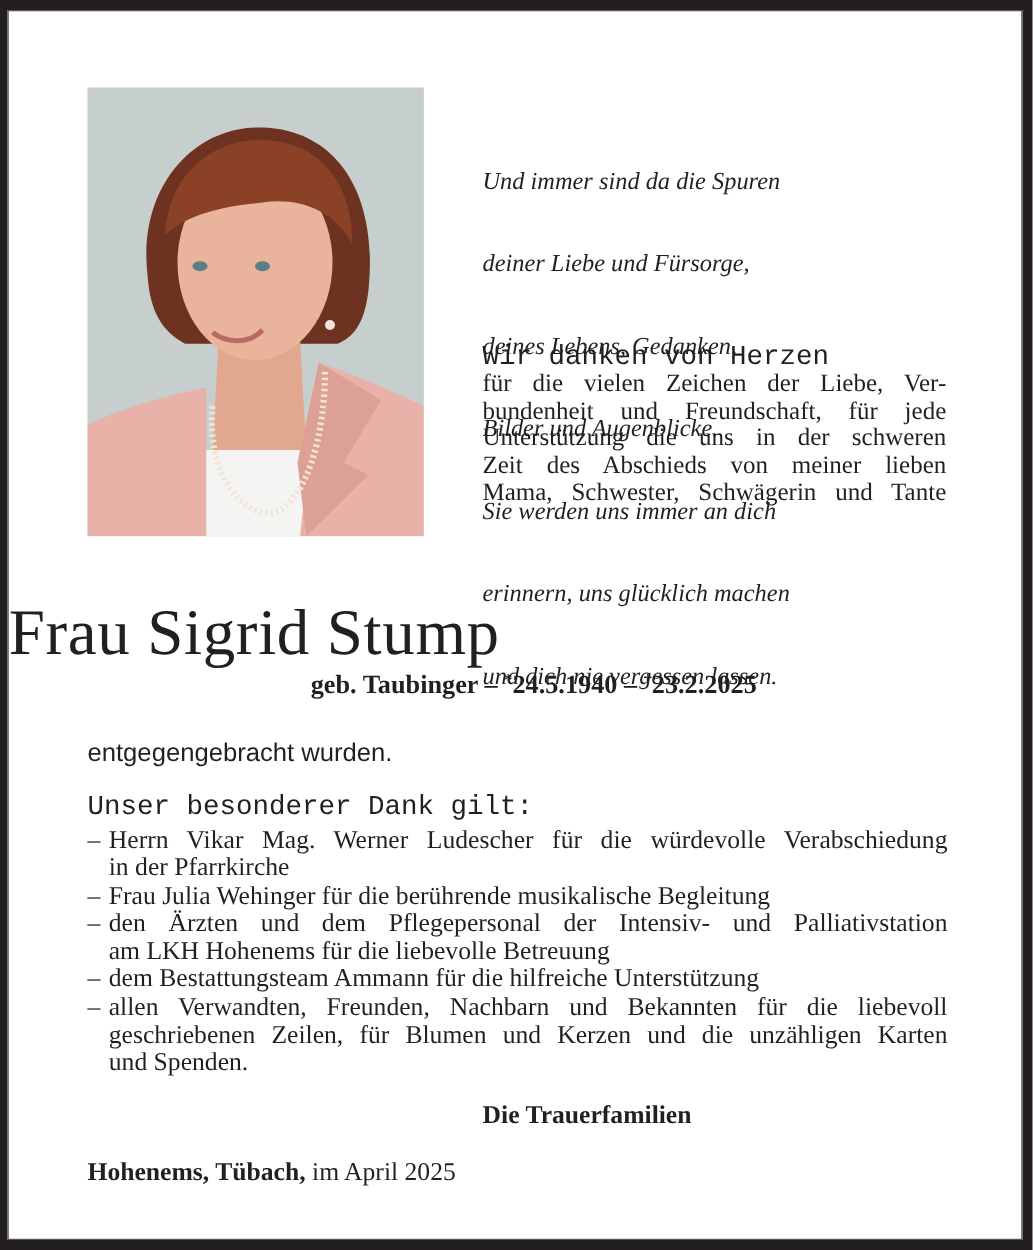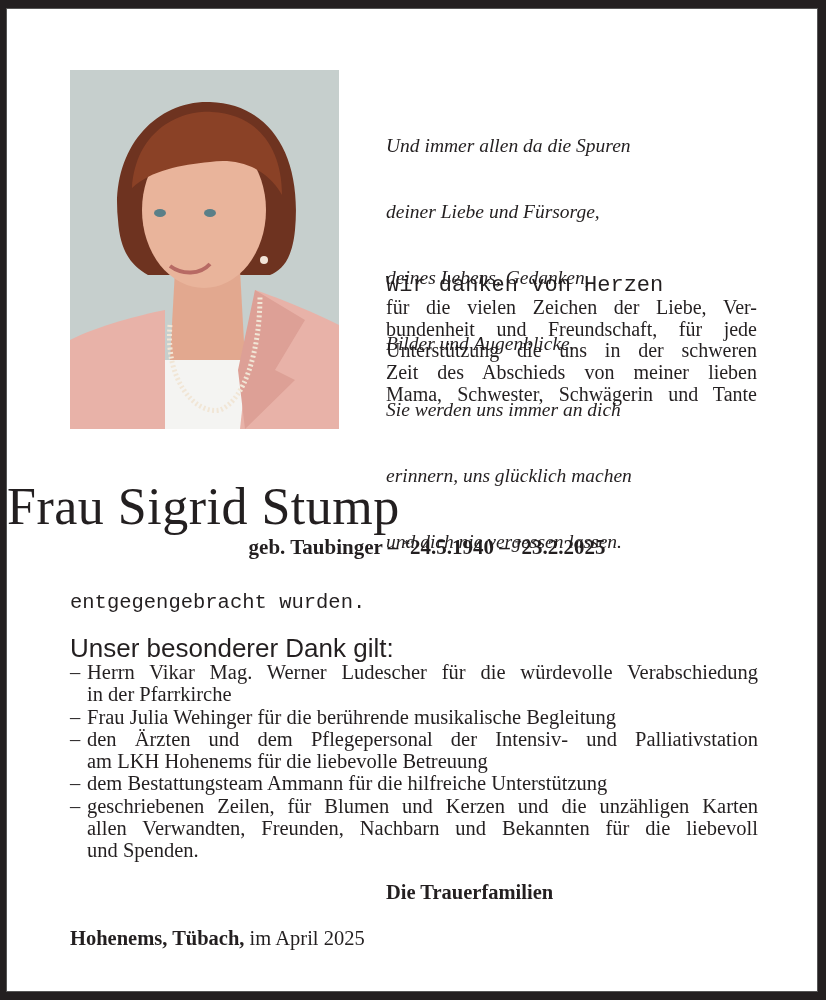--- a/index.html
+++ b/index.html
@@ -67,28 +67,28 @@
     text-align: center;
     font-family: "Liberation Serif", serif;
     font-weight: bold;
     font-size: 21px;
     margin-left: 30px;
   }
   .dates sup { font-size: 13px; vertical-align: 6px; }
   .closing {
     position: absolute;
     left: 63px; top: 582px;
+    font-family: Liberation Sans, sans-serif;
+    font-size: 20.5px;
+  }
+  .intro {
+    position: absolute;
+    left: 63px; top: 624px;
     font-family: Liberation Mono, monospace;
-    font-size: 20.5px;
-  }
-  .intro {
-    position: absolute;
-    left: 63px; top: 624px;
-    font-family: Liberation Sans, sans-serif;
-    font-size: 26px;
+    font-size: 22px;
     text-align: center;
   }
   .list {
     position: absolute;
     left: 63px; top: 652px;
     width: 688px;
     margin: 0; padding: 0;
     list-style: none;
     font-family: "Liberation Serif", serif;
     font-size: 20.5px;
@@ -141,21 +141,21 @@
 
       <path d="M0 270 C30 255 70 245 95 240 L95 359 L0 359 Z" fill="#e8b2a8"></path>
       <path d="M269 255 C240 240 200 225 185 220 L170 359 L269 359 Z" fill="#e8b2a8"></path>
       <path d="M185 220 L235 250 L205 300 L225 310 L175 359 L168 300 Z" fill="#dda096"></path>
 
       <path d="M100 255 C95 310 125 345 150 340 C175 330 190 280 190 225" stroke="#f1e6d6" stroke-width="5" stroke-dasharray="2 2.5" fill="none"></path>
     </svg>
   </div>
 
   <div class="poem">
-    <div>Und immer allen da die Spuren</div>
+    <div>Und immer sind da die Spuren</div>
     <div>deiner Liebe und Fürsorge,</div>
     <div>deines Lebens, Gedanken,</div>
     <div>Bilder und Augenblicke.</div>
     <div>Sie werden uns immer an dich</div>
     <div>erinnern, uns glücklich machen</div>
     <div>und dich nie vergessen lassen.</div>
   </div>
 
   <div class="thanks-heading">Wir danken von Herzen</div>
 
@@ -195,22 +195,22 @@
       <span class="dash">–</span>
       <span class="ln j">den Ärzten und dem Pflegepersonal der Intensiv- und Palliativstation</span>
       <span class="ln">am LKH Hohenems für die liebevolle Betreuung</span>
     </li>
     <li>
       <span class="dash">–</span>
       <span class="ln">dem Bestattungsteam Ammann für die hilfreiche Unterstützung</span>
     </li>
     <li>
       <span class="dash">–</span>
+      <span class="ln j">allen Verwandten, Freunden, Nachbarn und Bekannten für die liebevoll</span>
       <span class="ln j">geschriebenen Zeilen, für Blumen und Kerzen und die unzähligen Karten</span>
-      <span class="ln j">allen Verwandten, Freunden, Nachbarn und Bekannten für die liebevoll</span>
       <span class="ln">und Spenden.</span>
     </li>
   </ul>
 
   <div class="signature">Die Trauerfamilien</div>
 
   <div class="place">
     <b>Hohenems, Tübach,</b>
     <span>im April 2025</span>
   </div>

